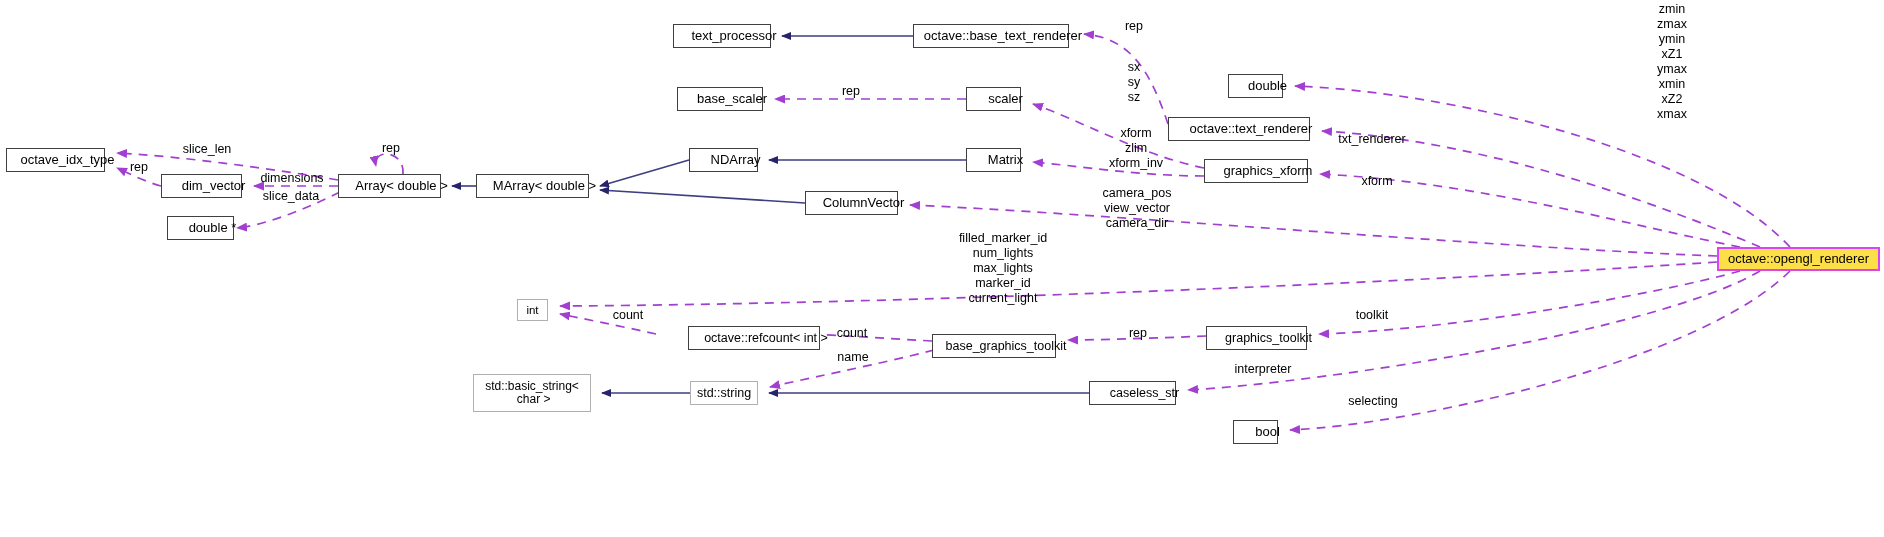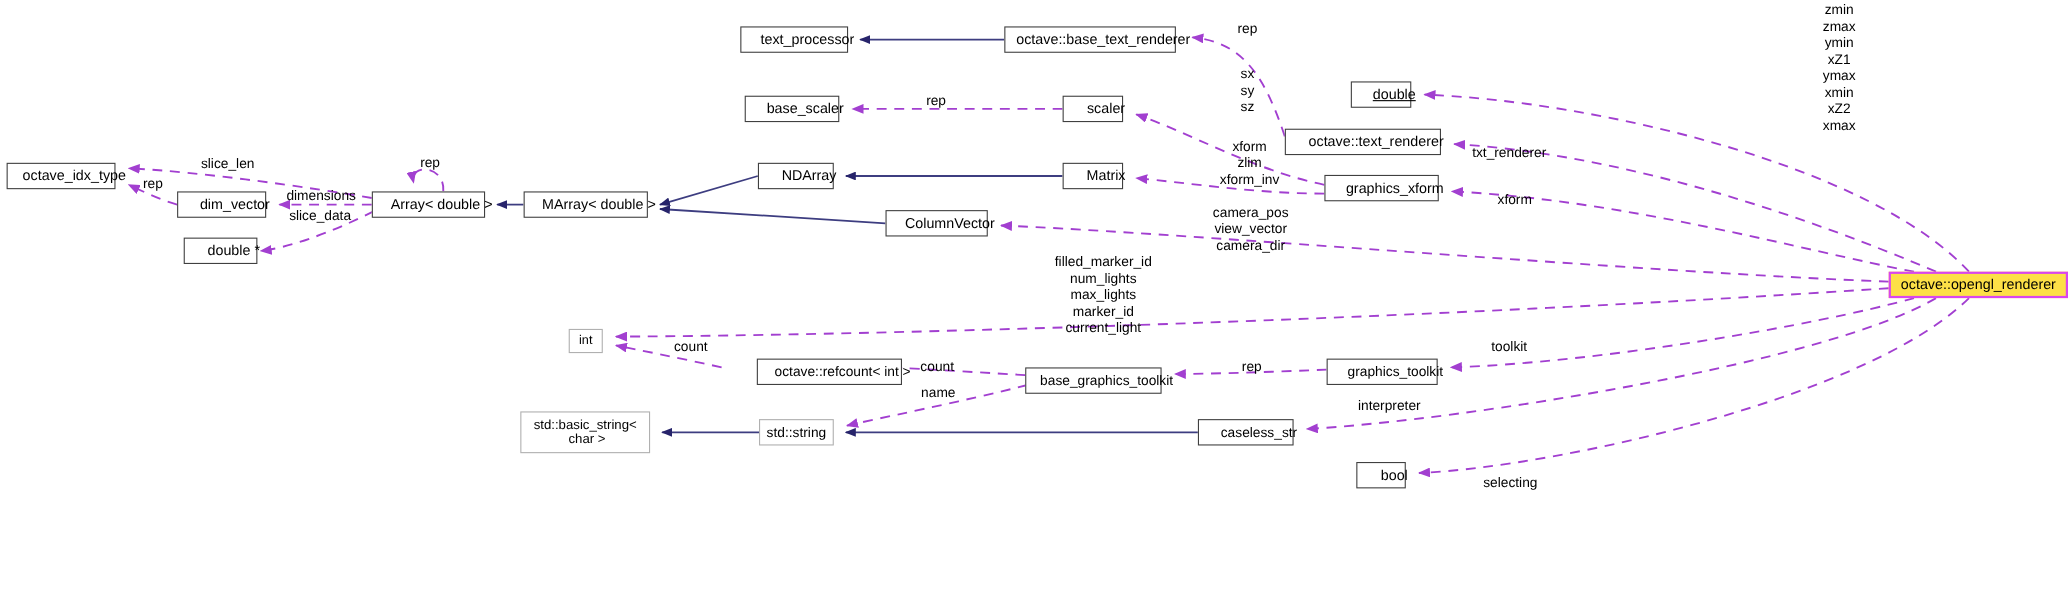--- a/index.html
+++ b/index.html
@@ -110,21 +110,21 @@
   <div class="node dark" style="left:167px; top:216px; width:67px;  height:24px;">double *</div>
   <div class="node dark" style="left:338px; top:174px; width:103px; height:24px;">Array&lt; double &gt;</div>
   <div class="node dark" style="left:476px; top:174px; width:113px; height:24px;">MArray&lt; double &gt;</div>
   <div class="node dark" style="left:689px; top:148px; width:69px;  height:24px;">NDArray</div>
   <div class="node dark" style="left:805px; top:191px; width:93px;  height:24px;">ColumnVector</div>
   <div class="node dark" style="left:966px; top:148px; width:55px;  height:24px;">Matrix</div>
   <div class="node dark" style="left:673px; top:24px;  width:98px;  height:24px;">text_processor</div>
   <div class="node dark" style="left:913px; top:24px;  width:156px; height:24px;">octave::base_text_renderer</div>
   <div class="node dark" style="left:677px; top:87px;  width:86px;  height:24px;">base_scaler</div>
   <div class="node dark" style="left:966px; top:87px;  width:55px;  height:24px;">scaler</div>
-  <div class="node dark" style="left:1228px; top:74px; width:55px;  height:24px;text-decoration:underline;">double</div>
+  <div class="node dark" style="left:1228px; top:74px; width:55px;  height:24px;">double</div>
   <div class="node dark" style="left:1168px; top:117px; width:142px; height:24px;">octave::text_renderer</div>
   <div class="node dark" style="left:1204px; top:159px; width:104px; height:24px;">graphics_xform</div>
   <div class="node focus" style="left:1717px; top:247px; width:163px; height:24px;">octave::opengl_renderer</div>
   <div class="node light" style="left:517px; top:299px; width:31px;  height:22px; font-size:11.5px;">int</div>
   <div class="node dark" style="left:688px; top:326px; width:132px; height:24px; font-size:12.5px;">octave::refcount&lt; int &gt;</div>
   <div class="node dark" style="left:932px; top:334px; width:124px; height:24px; font-size:12.5px;">base_graphics_toolkit</div>
   <div class="node dark" style="left:1206px; top:326px; width:101px; height:24px; font-size:12.5px;">graphics_toolkit</div>
   <div class="node light" style="left:473px; top:374px; width:118px; height:38px; font-size:12px;">std::basic_string&lt;
  char &gt;</div>
   <div class="node light" style="left:690px; top:381px; width:68px;  height:24px; font-size:12.5px;">std::string</div>
@@ -161,15 +161,15 @@
 ymin
 xZ1
 ymax
 xmin
 xZ2
 xmax</div>
   <div class="edge-label" style="left:1332px; top:132px; width:80px;">txt_renderer</div>
   <div class="edge-label" style="left:1356px; top:174px; width:42px;">xform</div>
   <div class="edge-label" style="left:1349px; top:308px; width:46px;">toolkit</div>
   <div class="edge-label" style="left:1228px; top:362px; width:70px;">interpreter</div>
-  <div class="edge-label" style="left:1343px; top:394px; width:60px;margin-top:38px;">selecting</div>
+  <div class="edge-label" style="left:1343px; top:394px; width:60px;">selecting</div>
 
 </div>
 
 </body></html>

